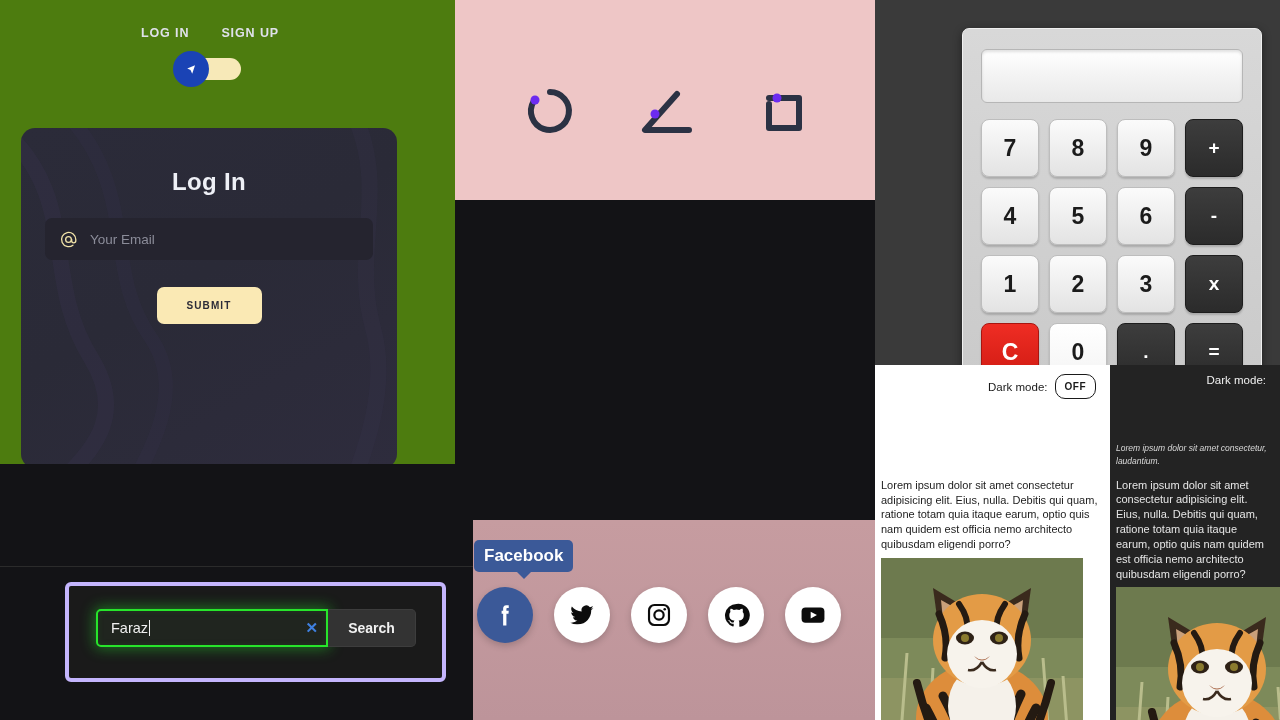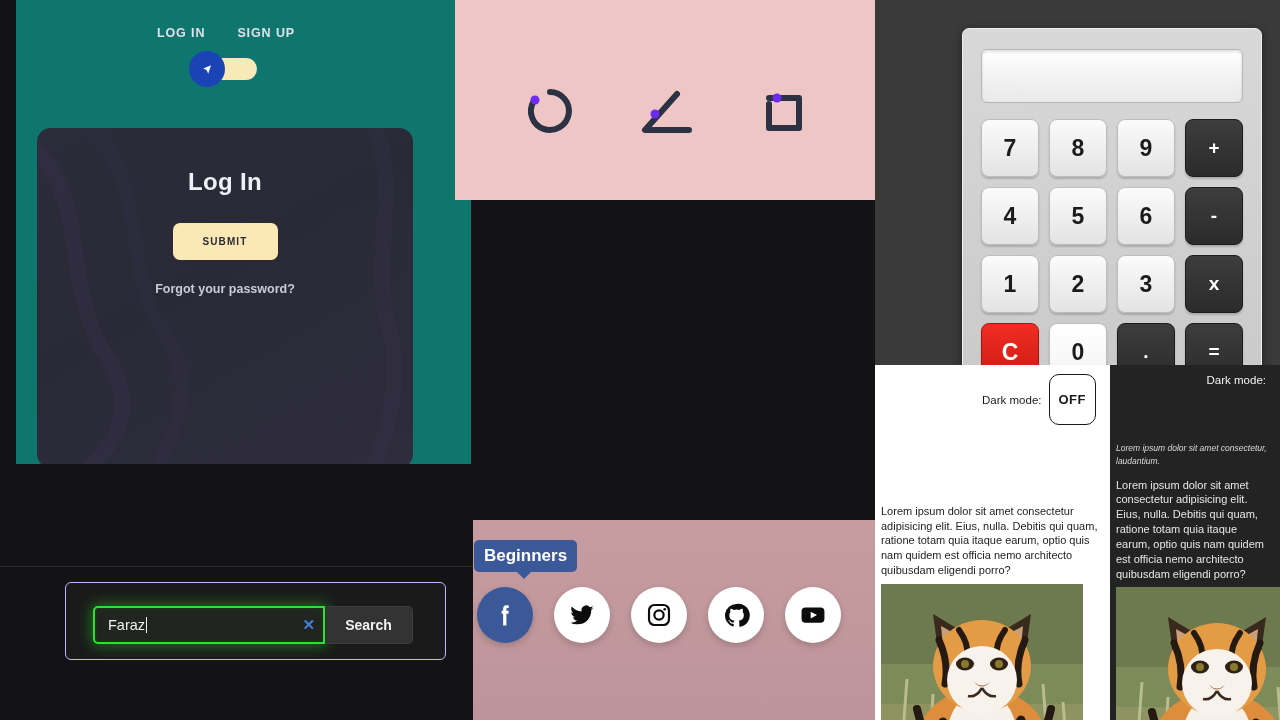--- a/index.html
+++ b/index.html
@@ -7,21 +7,21 @@
   body {
     font-family: "Liberation Sans", sans-serif;
     background: #131316;
     position: relative;
   }
   .stage { position: absolute; inset: 0; width: 1280px; height: 720px; }
 
   
   .panel-login {
     position: absolute; left: 0; top: 0; width: 455px; height: 464px;
-    background: #0f766e; overflow: hidden; margin-left: 16px;
+    background: #4d7c0f; overflow: hidden;
   }
   .login-nav {
     position: absolute; top: 26px; left: 0; width: 420px;
     display: flex; justify-content: center; gap: 32px;
   }
   .login-nav span {
     font-size: 12.5px; font-weight: bold; letter-spacing: .9px;
     color: #dfe1ea;
   }
   .toggle-wrap {
@@ -131,21 +131,21 @@
     background: #232323; overflow: hidden;
   }
   .dm-head {
     display: flex; align-items: center; justify-content: flex-end; gap: 7px;
     padding: 9px 14px 0 0; font-size: 11.5px;
   }
   .panel-dm-light .dm-head { color: #1a1a1a; }
   .panel-dm-dark  .dm-head { color: #f0f0f0; }
   .dm-pill {
     border: 1px solid currentColor; border-radius: 10px;
-    padding: 17px 9px; font-size: 13px; font-weight: bold; letter-spacing: .5px;
+    padding: 6px 9px; font-size: 10px; font-weight: bold; letter-spacing: .5px;
   }
   .dm-lede {
     font-size: 8.5px; font-style: italic; padding: 56px 10px 0 6px;
     line-height: 1.5;
   }
   .panel-dm-light .dm-lede { color: #ffffff; }
   .panel-dm-dark  .dm-lede { color: #d9d9d9; }
   .dm-body {
     font-size: 11px; line-height: 1.35; padding: 10px 6px 0 6px;
   }
@@ -161,22 +161,22 @@
   
   .panel-search {
     position: absolute; left: 0; top: 464px; width: 473px; height: 256px;
     background: #131316;
   }
   .search-rule {
     position: absolute; left: 0; top: 102px; width: 473px; height: 1px;
     background: #2b2b2b;
   }
   .search-shell {
-    position: absolute; left: 65px; top: 118px; width: 381px; height: 78px;
-    background: #1a1a1a; border: 1px solid #c4b5fd; border-radius: 6px;
+    position: absolute; left: 65px; top: 118px; width: 381px; height: 100px;
+    background: #1a1a1a; border: 4px solid #c4b5fd; border-radius: 6px;
   }
   .search-row {
     position: absolute; left: 27px; top: 23px; display: flex; align-items: stretch;
   }
   .search-input {
     width: 232px; height: 38px; border-radius: 5px 0 0 5px;
     background: #20251f; border: 2px solid #27e52b;
     box-shadow: 0 0 14px 2px rgba(38,220,44,.45), inset 0 0 6px rgba(38,220,44,.10);
     display: flex; align-items: center; padding: 0 8px 0 13px; gap: 6px;
   }
@@ -260,24 +260,32 @@
 
     <div class="login-card">
       <svg class="wave" width="376" height="340" viewBox="0 0 376 340" preserveAspectRatio="none">
         <path d="M-20,0 C60,70 20,150 70,230 C110,295 60,330 40,355 L-20,355 Z" fill="none" stroke="#3a3550" stroke-width="16" opacity=".55"></path>
         <path d="M40,-20 C120,60 80,140 130,210 C165,262 130,320 110,360" fill="none" stroke="#38344e" stroke-width="14" opacity=".45"></path>
         <path d="M330,-20 C370,60 330,120 352,200 C368,258 345,320 330,360" fill="none" stroke="#3a3550" stroke-width="16" opacity=".45"></path>
       </svg>
 
       <div class="login-title">Log In</div>
 
+      <div class="field">
+        <span class="ficon">
+          <svg width="19" height="19" viewBox="0 0 24 24" fill="none" stroke="#f0e2a8" stroke-width="1.7">
+            <circle cx="12" cy="12" r="3.6"></circle>
+            <path d="M16 12v1.6a2.6 2.6 0 0 0 5.2 0V12a9 9 0 1 0-3.6 7.2" stroke-linecap="round"></path>
+          </svg>
+        </span>
+        <span class="ftext">Your Email</span>
+      </div>
 
 
       <button class="btn-submit">SUBMIT</button>
-      <a class="forgot">Forgot your password?</a>
     </div>
   </div>
 
   <div class="panel-loaders">
     <div class="loader-row">
 
       <span>
         <svg width="58" height="58" viewBox="0 0 58 58">
           <path d="M29 10 a19 19 0 1 1 -16.5 9.5" fill="none" stroke="#2b3244" stroke-width="6" stroke-linecap="round"></path>
           <circle cx="14" cy="18" r="4.5" fill="#6c2bf0"></circle>
@@ -405,21 +413,21 @@
             <span class="search-caret"></span>
           </span>
           <span class="search-clear">✕</span>
         </div>
         <button class="search-btn">Search</button>
       </div>
     </div>
   </div>
 
   <div class="panel-social">
-    <div class="tooltip">Beginners</div>
+    <div class="tooltip">Facebook</div>
     <div class="social-row">
 
       <div class="social fb">
         <svg width="28" height="28" viewBox="0 0 24 24" fill="#ffffff">
           <path d="M15.2 8.3h-2V6.9c0-.6.4-.8.7-.8h1.3V3.6l-2-.01c-2.3 0-2.8 1.7-2.8 2.8v1.9H9.1v2.6h1.3V21h2.8v-10h1.8l.2-2.7z"></path>
         </svg>
       </div>
 
       <div class="social">
         <svg width="28" height="28" viewBox="0 0 24 24" fill="#0c0c0c">

